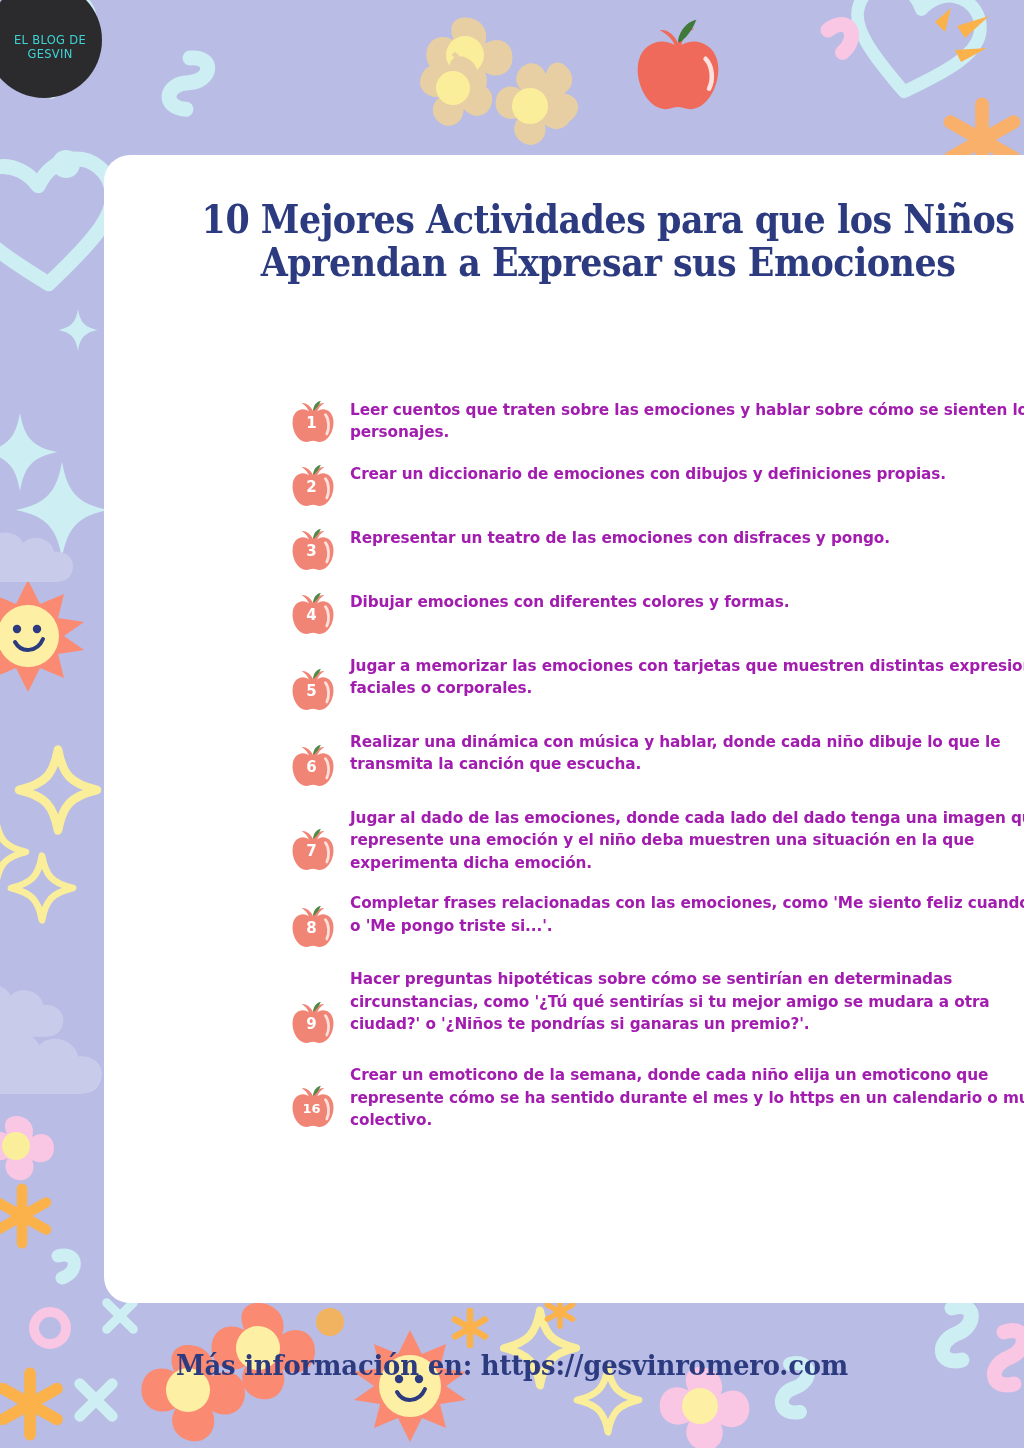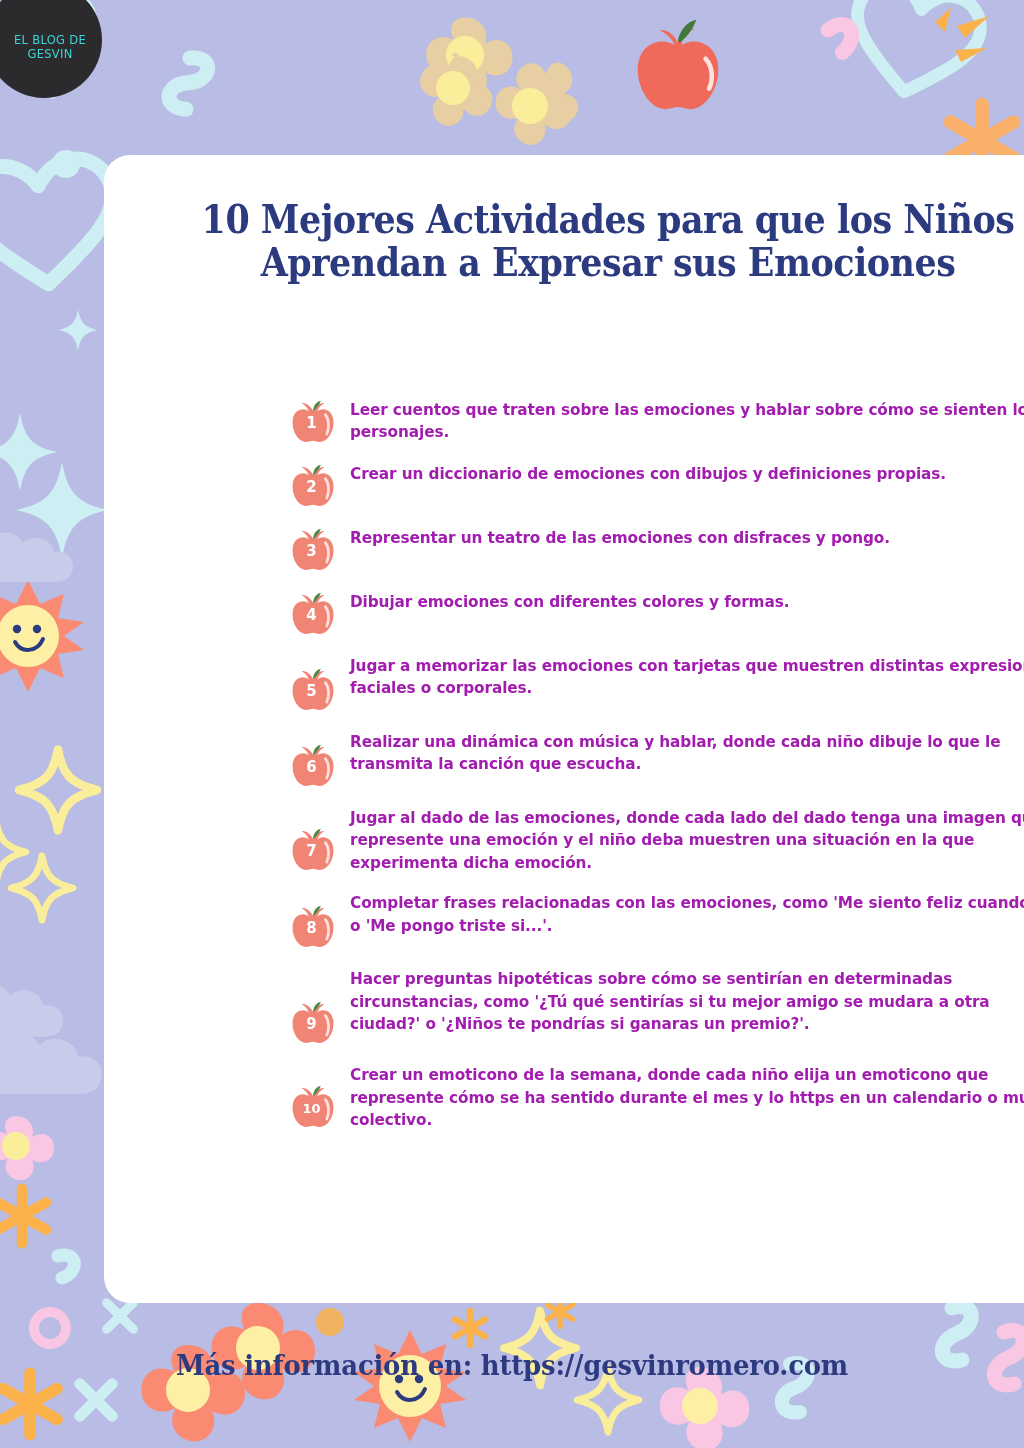--- a/index.html
+++ b/index.html
@@ -471,21 +471,21 @@
       <div class="list-item c4">
         <div class="apple-badge ten">
 <svg viewBox="0 0 100 100" xmlns="http://www.w3.org/2000/svg" aria-hidden="true">
   <path d="M50 26 C44 14 34 8 26 9 C33 14 38 19 41 27
            C28 17 9 24 6 44 C3 64 13 86 28 92 C38 96 44 91 50 91
            C56 91 62 96 72 92 C87 86 97 64 94 44
            C91 24 72 17 59 27 C62 19 67 14 74 9 C66 8 56 14 50 26 Z" fill="#f08576"></path>
   <path d="M50 24 C52 13 58 6 67 4 C63 15 57 21 51 26 Z" fill="#4f8a4a"></path>
   <path d="M77 34 C85 44 86 64 80 76" stroke="#ffffff" stroke-width="6" fill="none" stroke-linecap="round" opacity="0.75"></path>
 </svg>
-          <span class="apple-num">10</span>
+          <span class="apple-num">16</span>
         </div>
         <div class="item-text">Crear un emoticono de la semana, donde cada niño elija un emoticono que represente cómo se ha sentido durante el mes y lo https en un calendario o mural colectivo.</div>
       </div>
     </div>
 
 </div>
 
 <div class="footer">Más información en: https://gesvinromero.com</div>
 
 </body></html>

